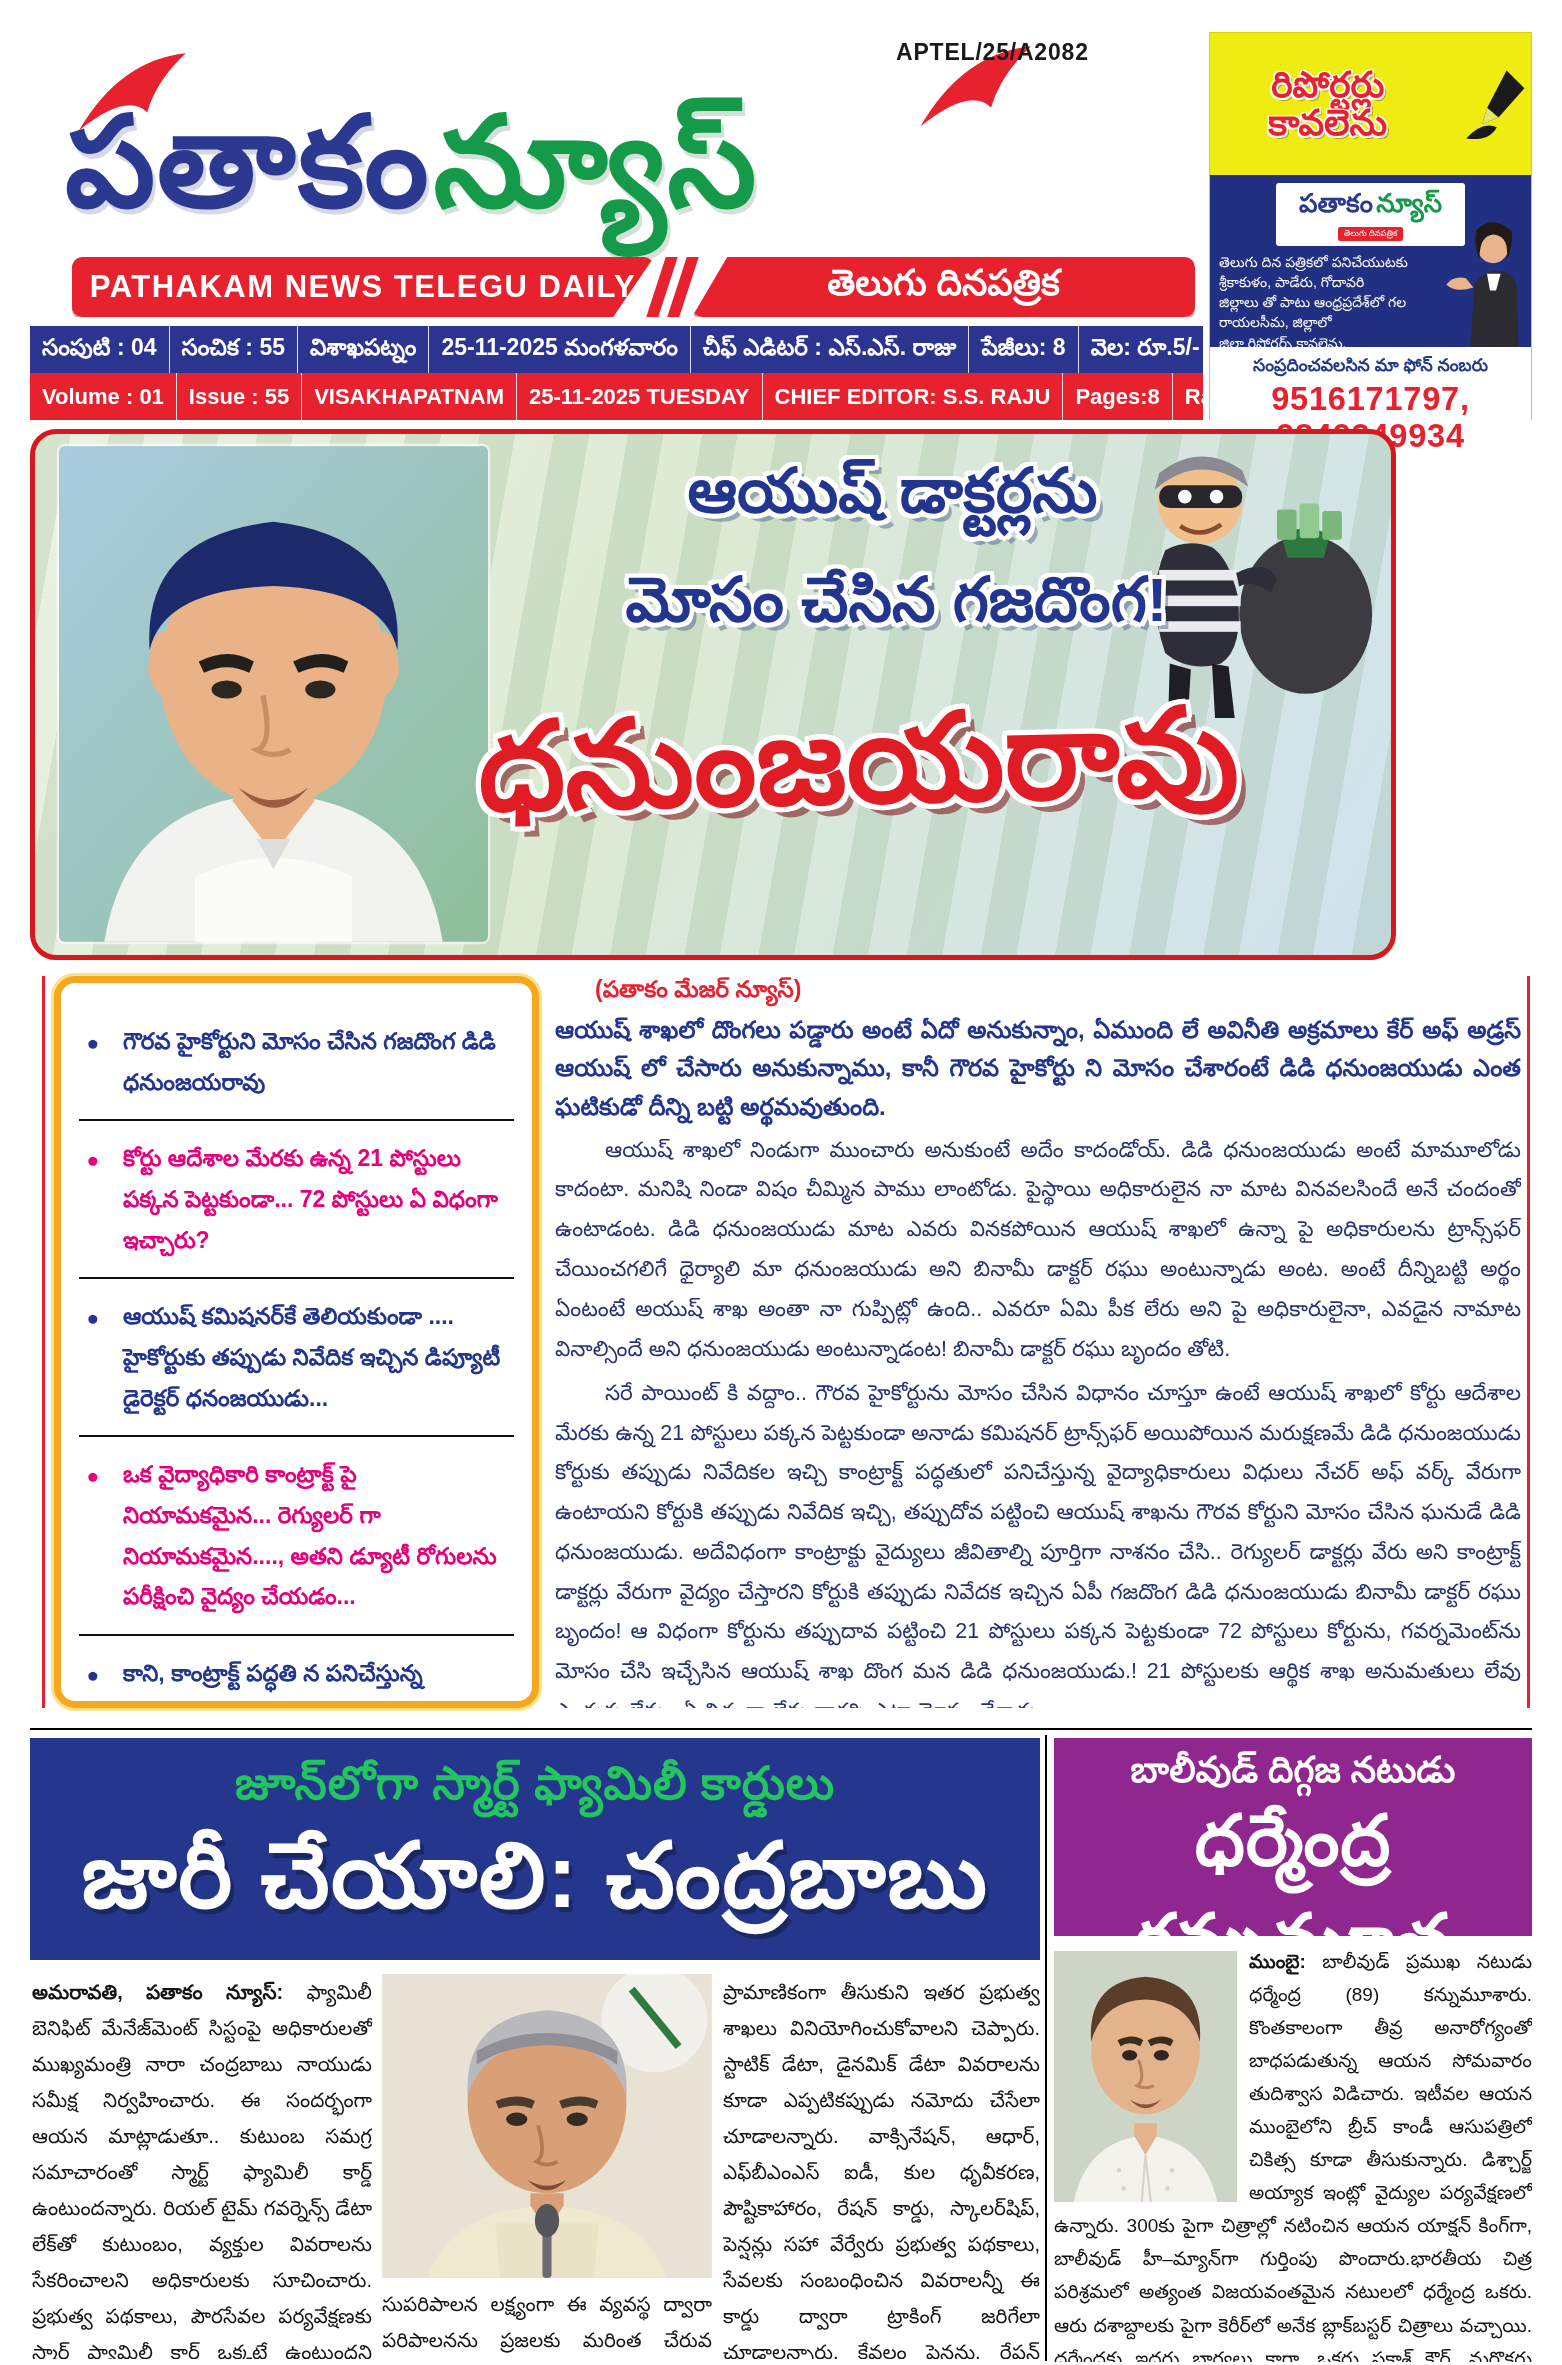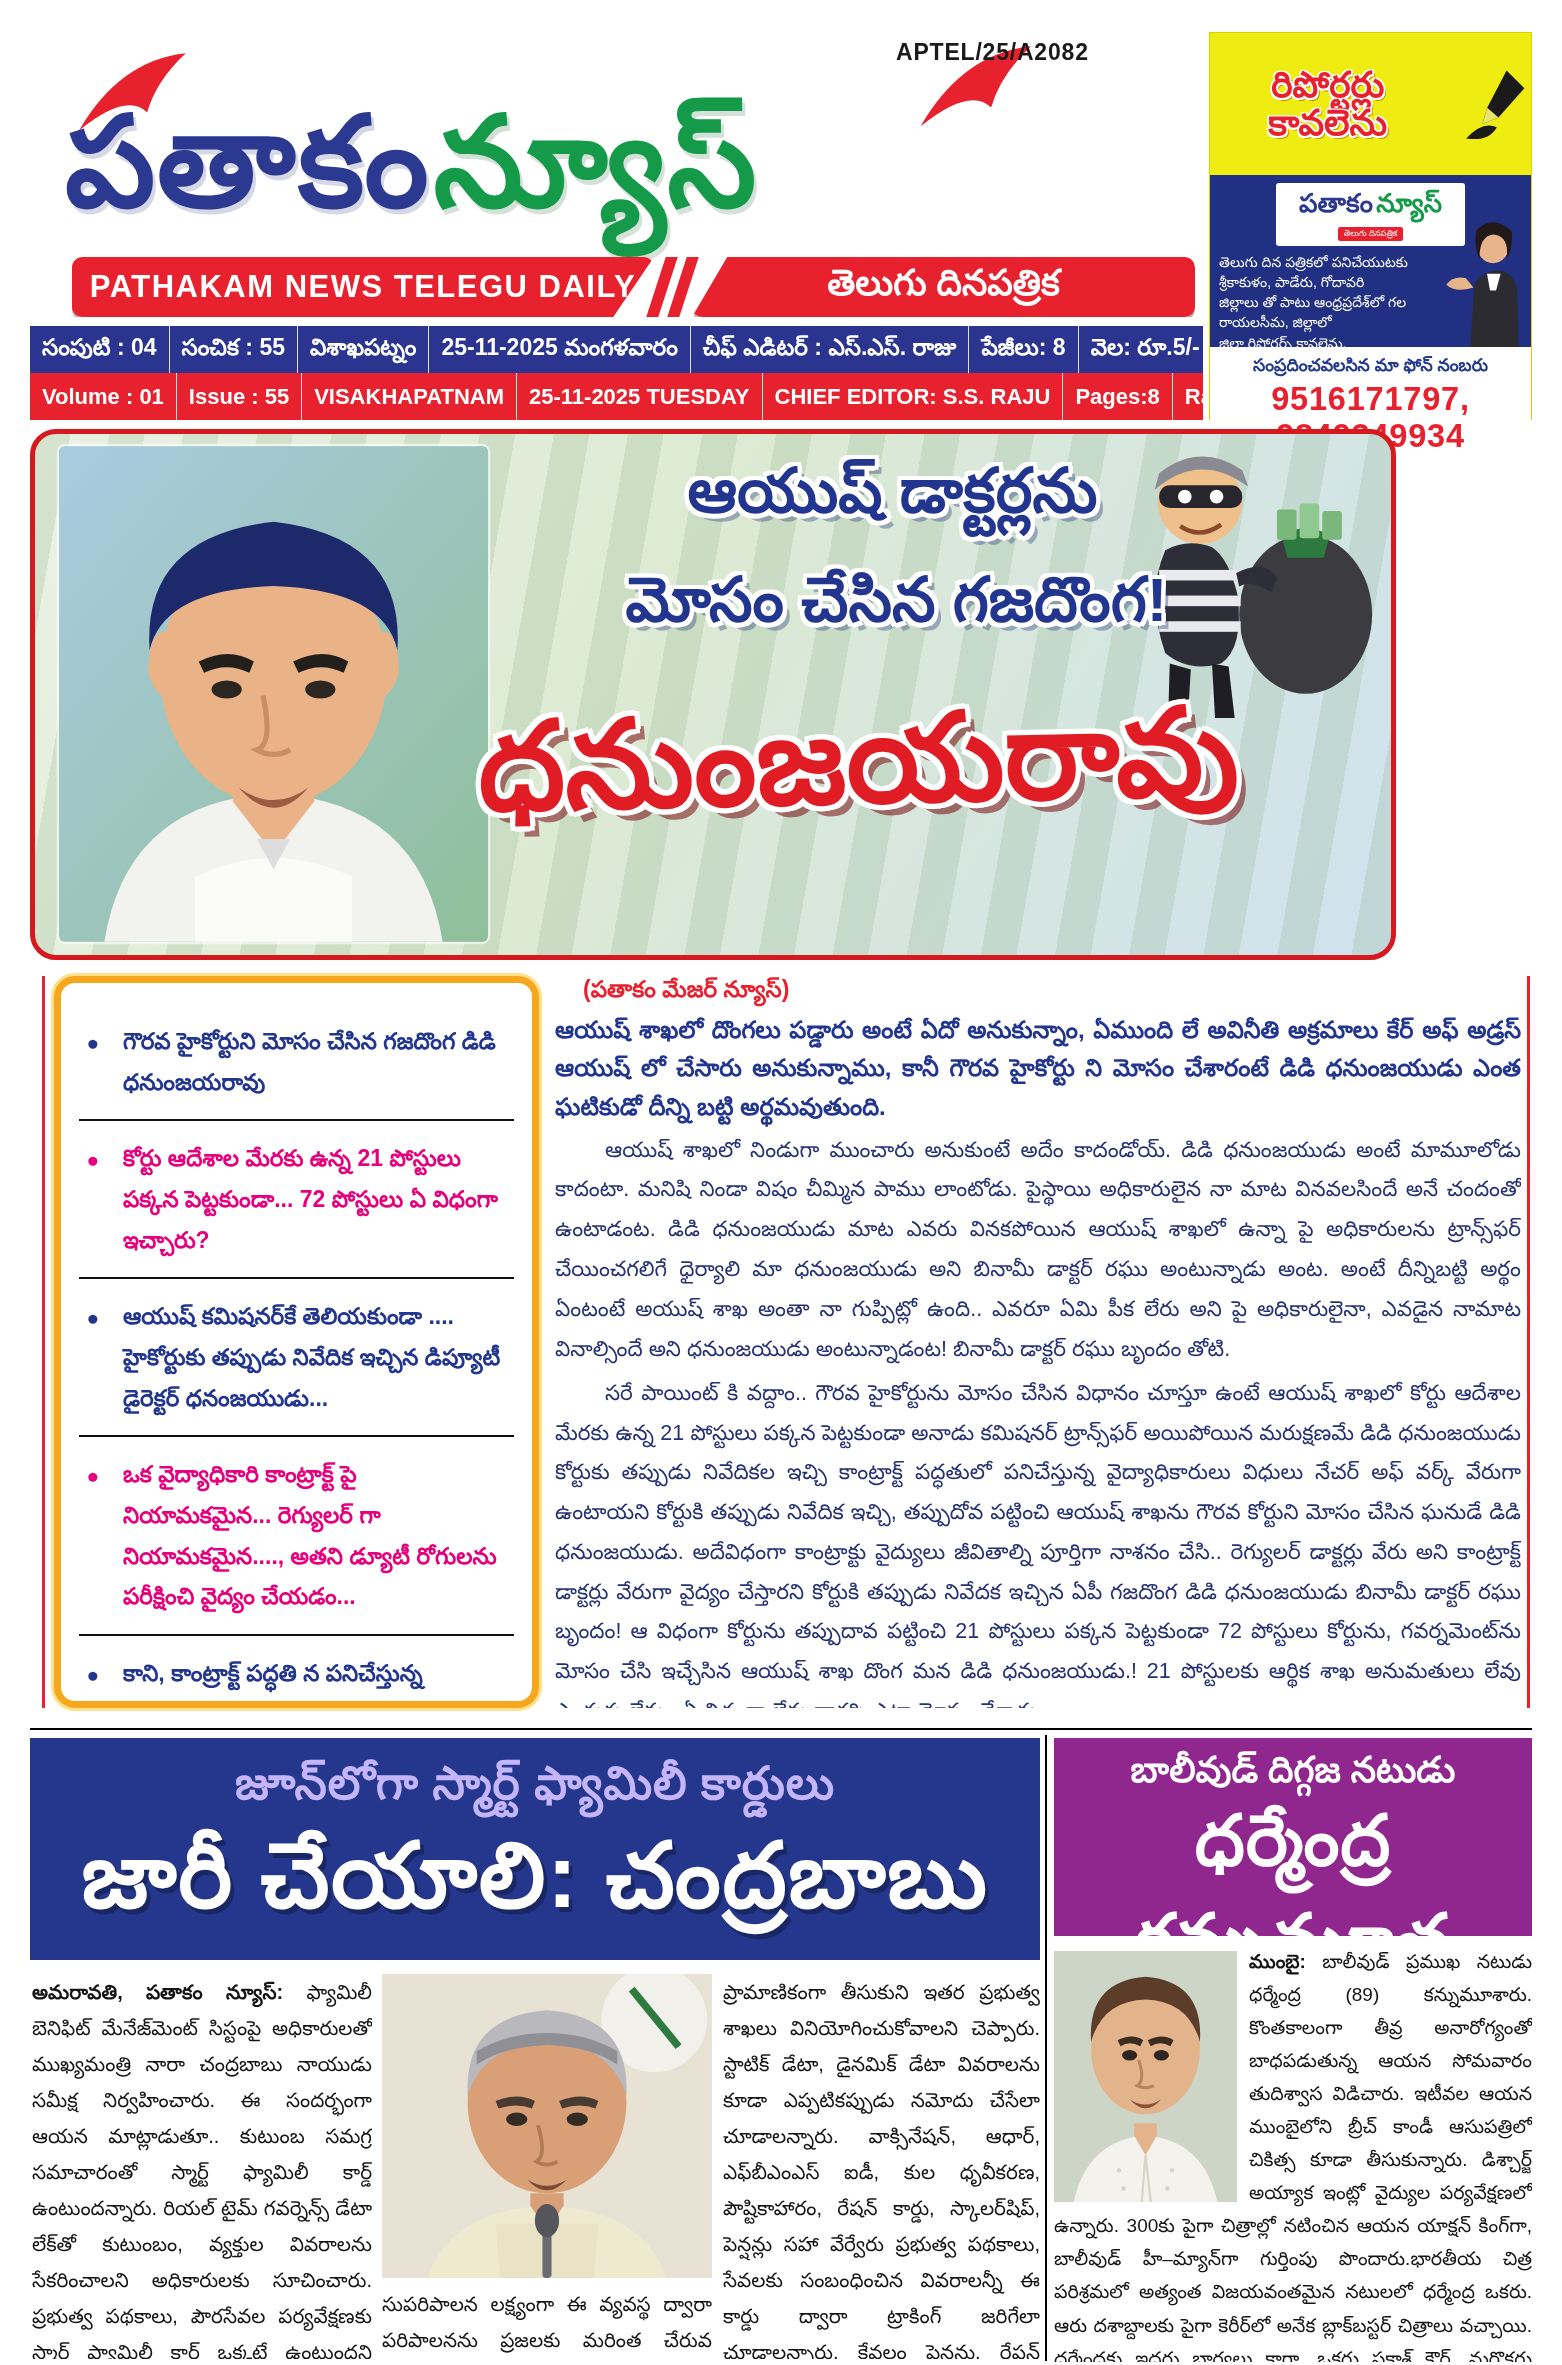--- a/index.html
+++ b/index.html
@@ -78,30 +78,30 @@
   .rule-red-l{left:42px;top:976px;width:3px;height:732px;background:#e8212e}
   .rule-red-r{left:1527px;top:976px;width:3px;height:732px;background:#e8212e}
   .bullet-box{left:54px;top:976px;width:485px;height:732px;background:#fff;border:7.6px solid #f5a81e;
               box-shadow:0 0 0 3px #ffe08a;border-radius:21px;padding:21px 18px;overflow:hidden}
   .bullet-box li{list-style:none;position:relative;padding:16.6px 4.5px 16.6px 44px;border-bottom:2.3px solid #101010;
                  font-size:23px;font-weight:700;line-height:1.78}
   .bullet-box li::before{content:"●";position:absolute;left:7.6px;top:19.7px;font-size:21px}
   .b-blue{color:#23368f}.b-pink{color:#e6007d}
 
   .article{left:555px;top:976px;width:966px;height:732px;overflow:hidden}
-  .kicker-red{color:#e8212e;font-weight:800;font-size:23px;margin-left:28px;margin-bottom:3px}
+  .kicker-red{color:#e8212e;font-weight:800;font-size:23px;margin-left:40px;margin-bottom:3px}
   .lead{color:#23368f;font-weight:800;font-size:24px;line-height:1.6;text-align:justify}
   .bodyp{color:#253173;font-size:21.5px;line-height:1.85;text-align:justify;text-indent:50px;margin-top:4.5px}
 
   
   .rule-black-h{left:30px;top:1728px;width:1502px;height:2.3px;background:#000}
   .rule-black-v{left:1045px;top:1735px;width:2.3px;height:626px;background:#000}
 
   .sl-head{left:30px;top:1738px;width:1010px;height:222px;background:#25378c;text-align:center;overflow:hidden}
-  .sl-kicker{color:#c4b5fd;font-weight:800;font-size:46px;padding-top:18px;letter-spacing:0.8px}
+  .sl-kicker{color:#22c55e;font-weight:800;font-size:46px;padding-top:18px;letter-spacing:0.8px}
   .sl-headline{color:#fff;font-weight:800;font-size:91px;letter-spacing:1.5px;margin-top:3px;
                text-shadow:3.8px 4.5px 0 rgba(0,0,0,.28)}
   .col{top:1974px;height:385px;font-size:20px;line-height:1.8;text-align:justify;color:#141414;overflow:hidden}
   .col .dl{font-weight:800}
   .col1{left:32px;width:340px}
   .col2{left:382px;width:330px}
   .col3{left:723px;width:317px}
   .col2 .photo{width:330px;height:304px;overflow:hidden;margin-bottom:7.6px}
 
   .sr-head{left:1054px;top:1738px;width:478px;height:198px;background:#90278e;text-align:center;overflow:hidden}

